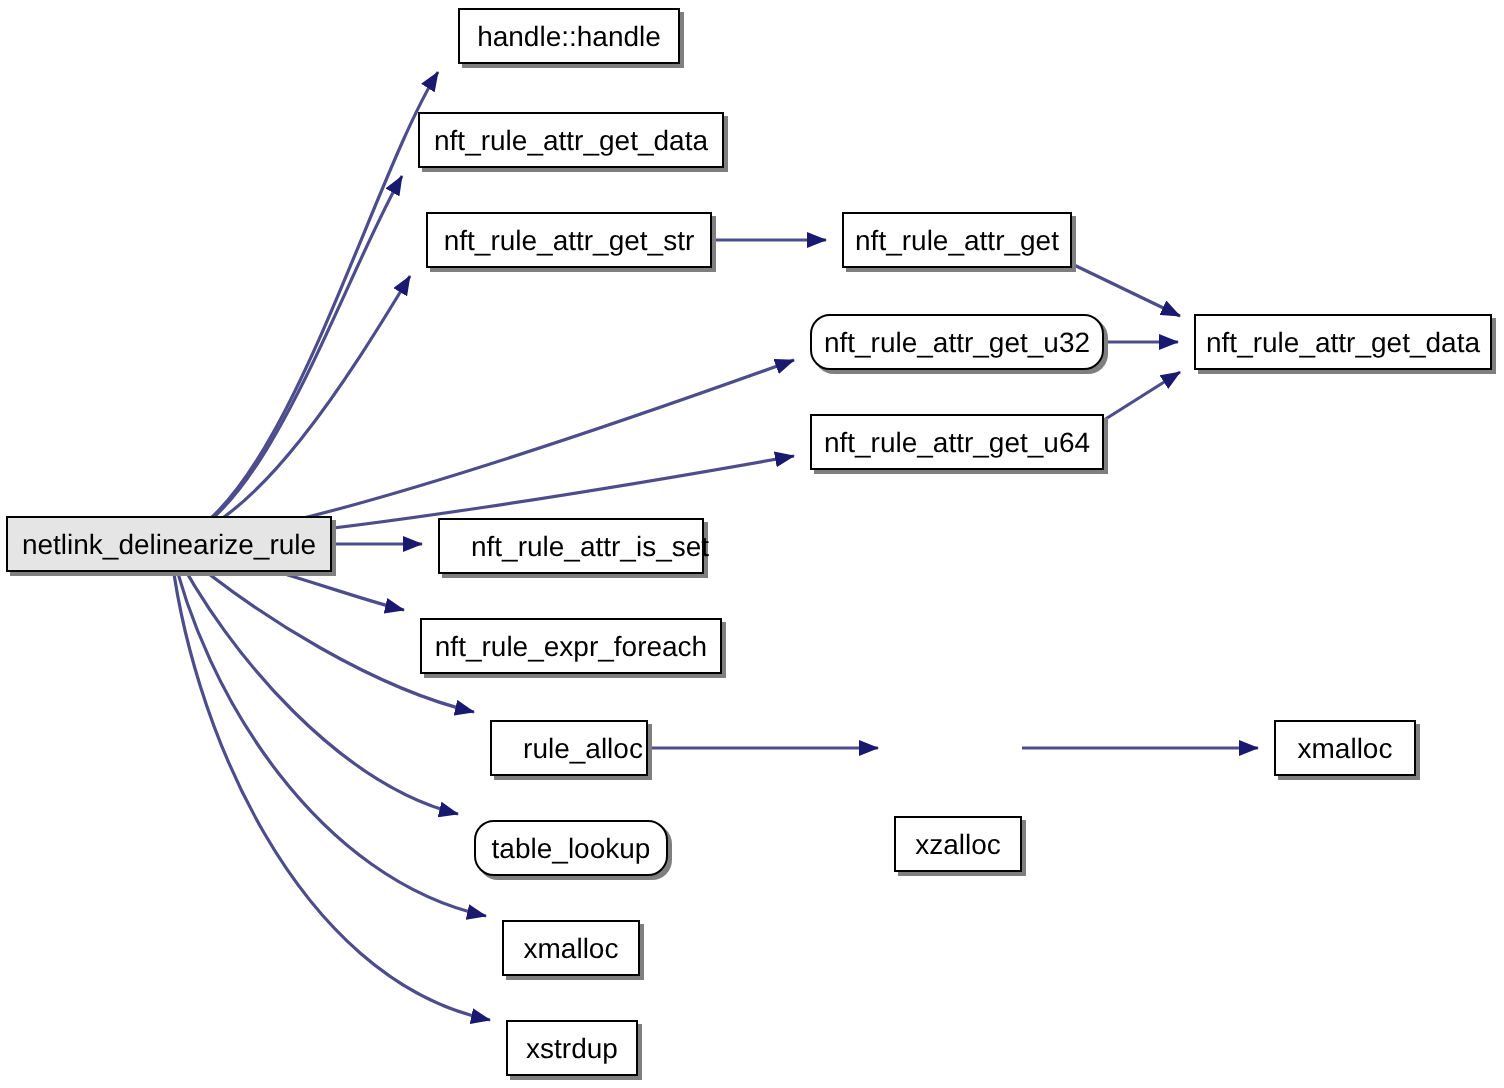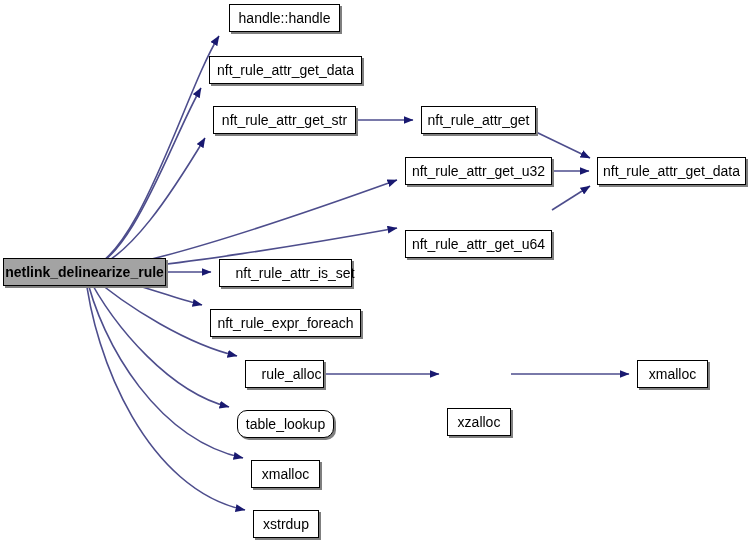--- a/index.html
+++ b/index.html
@@ -31,22 +31,21 @@
     color: #000000;
     font-size: 14px;
     line-height: 1;
     display: flex;
     align-items: center;
     justify-content: center;
     white-space: nowrap;
     box-shadow: 2px 2px 0 0 #7f7f7f;
   }
   .node.current {
-    background: #a3a3a3;
-    font-weight: bold;
+    background: #e5e5e5;
   }
   .node-label {
     display: block;
     padding: 0 2px;
     letter-spacing: 0px;
   }
 </style>
 </head>
 <body>
 
@@ -92,29 +91,29 @@
   </div>
 
   <div class="node" style="left:213px; top:106px; width:143px; height:28px;">
     <span class="node-label">nft_rule_attr_get_str</span>
   </div>
 
   <div class="node" style="left:421px; top:106px; width:115px; height:28px;align-items:center;">
     <span class="node-label">nft_rule_attr_get</span>
   </div>
 
-  <div class="node" style="left:405px; top:157px; width:147px; height:28px;">
+  <div class="node" style="left:405px; top:157px; width:147px; height:28px;border-radius:10px;">
     <span class="node-label">nft_rule_attr_get_u32</span>
   </div>
 
   <div class="node" style="left:597px; top:157px; width:149px; height:28px;">
     <span class="node-label">nft_rule_attr_get_data</span>
   </div>
 
-  <div class="node" style="left:405px; top:207px; width:147px; height:28px;margin-top:23px;">
+  <div class="node" style="left:405px; top:207px; width:147px; height:28px;">
     <span class="node-label">nft_rule_attr_get_u64</span>
   </div>
 
   <div class="node" style="left:219px; top:259px; width:133px; height:28px;padding-left:19px;">
     <span class="node-label">nft_rule_attr_is_set</span>
   </div>
 
   <div class="node" style="left:210px; top:309px; width:151px; height:28px;">
     <span class="node-label">nft_rule_expr_foreach</span>
   </div>

